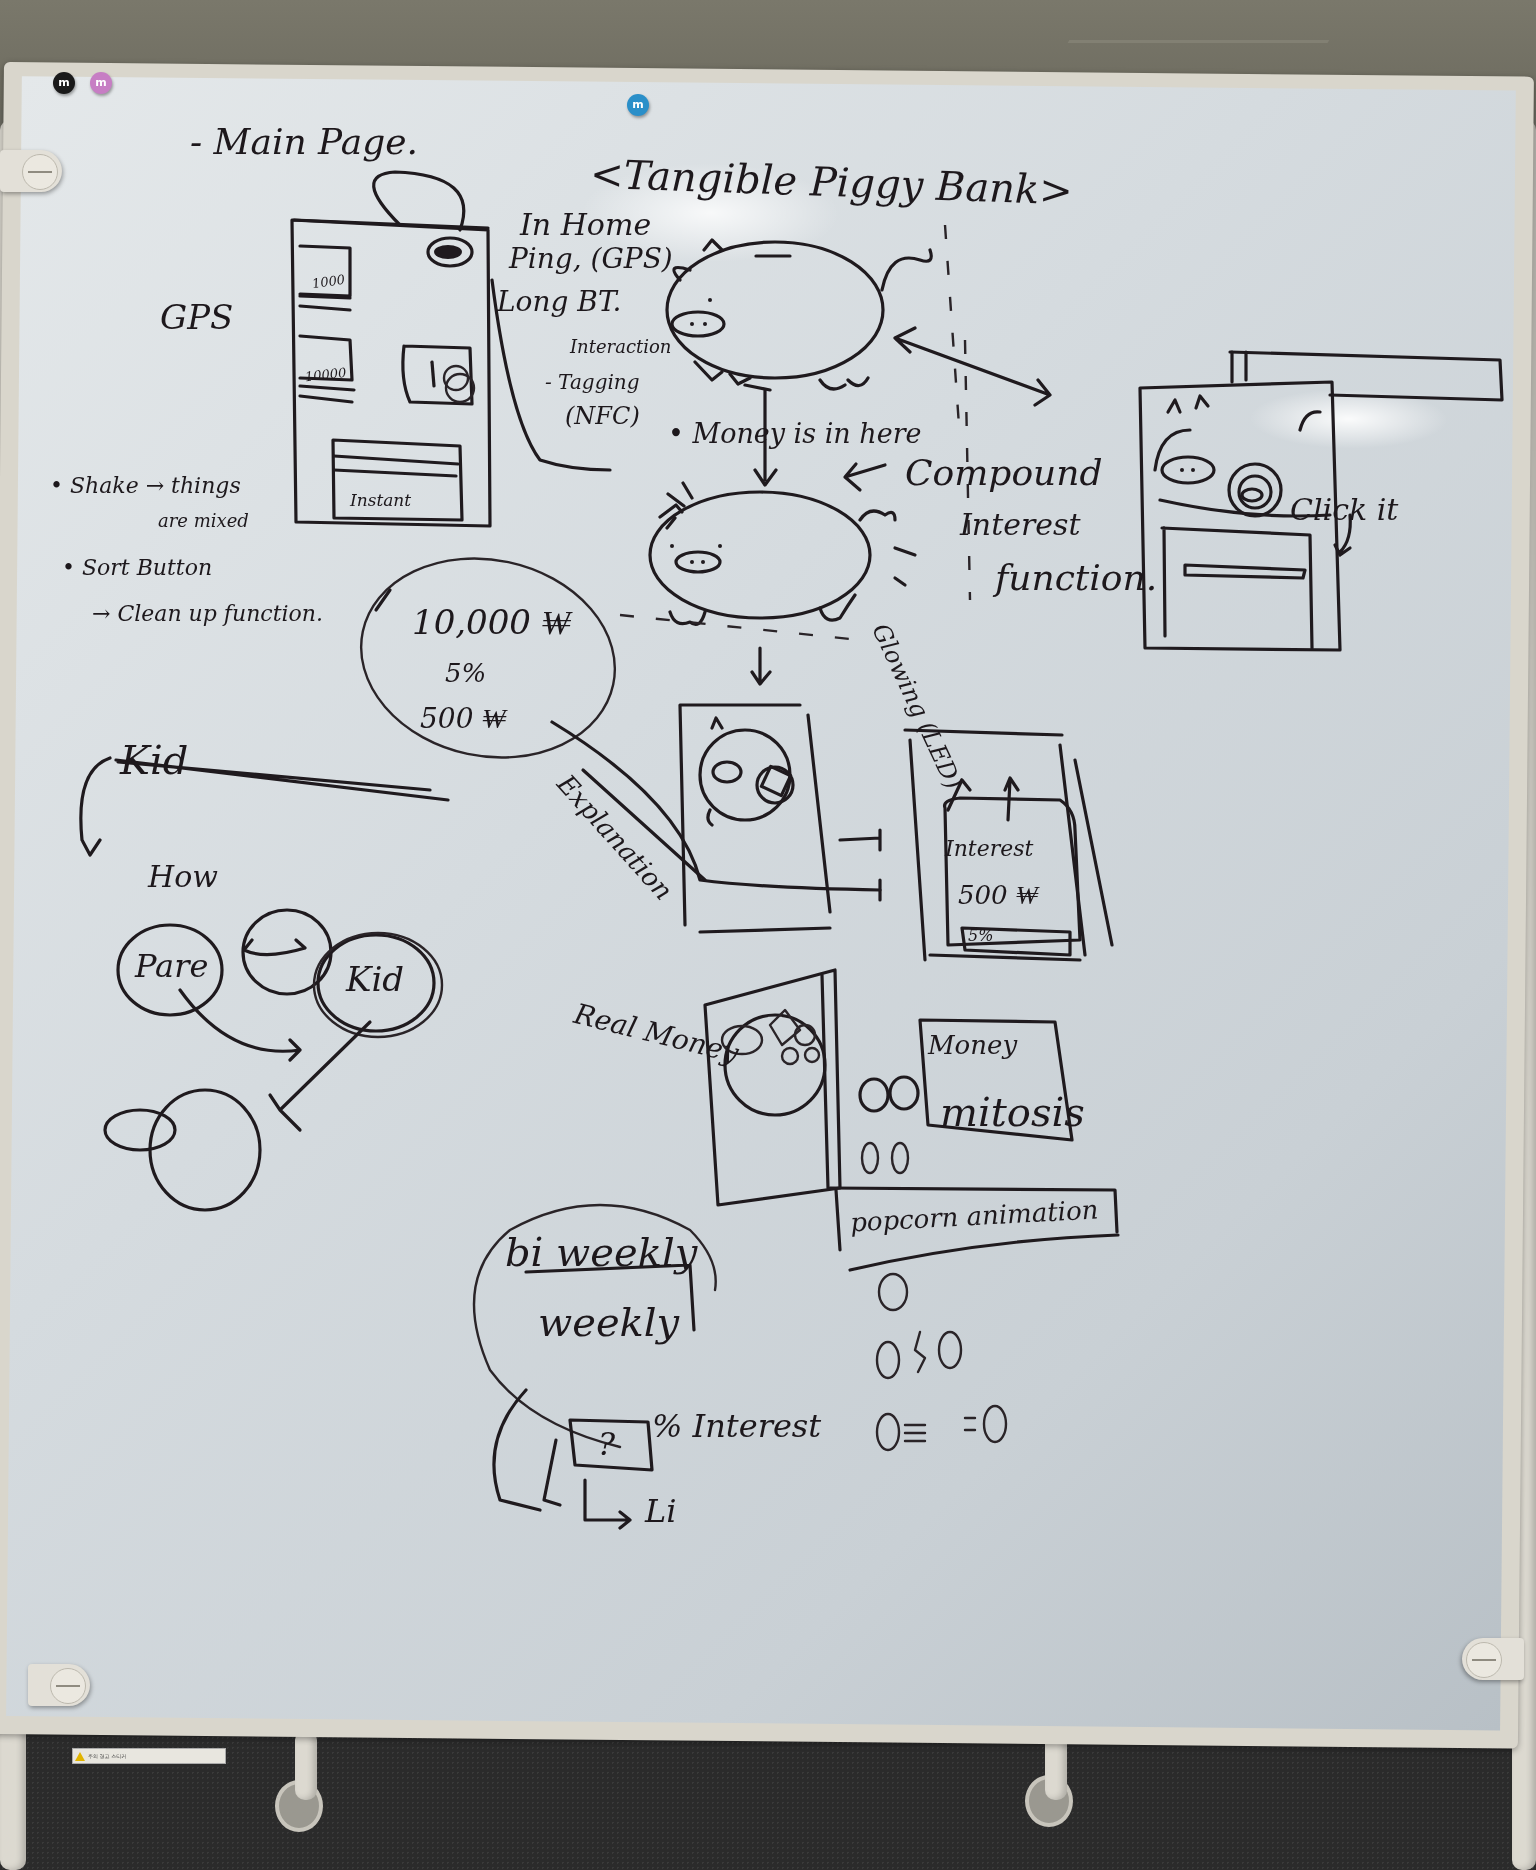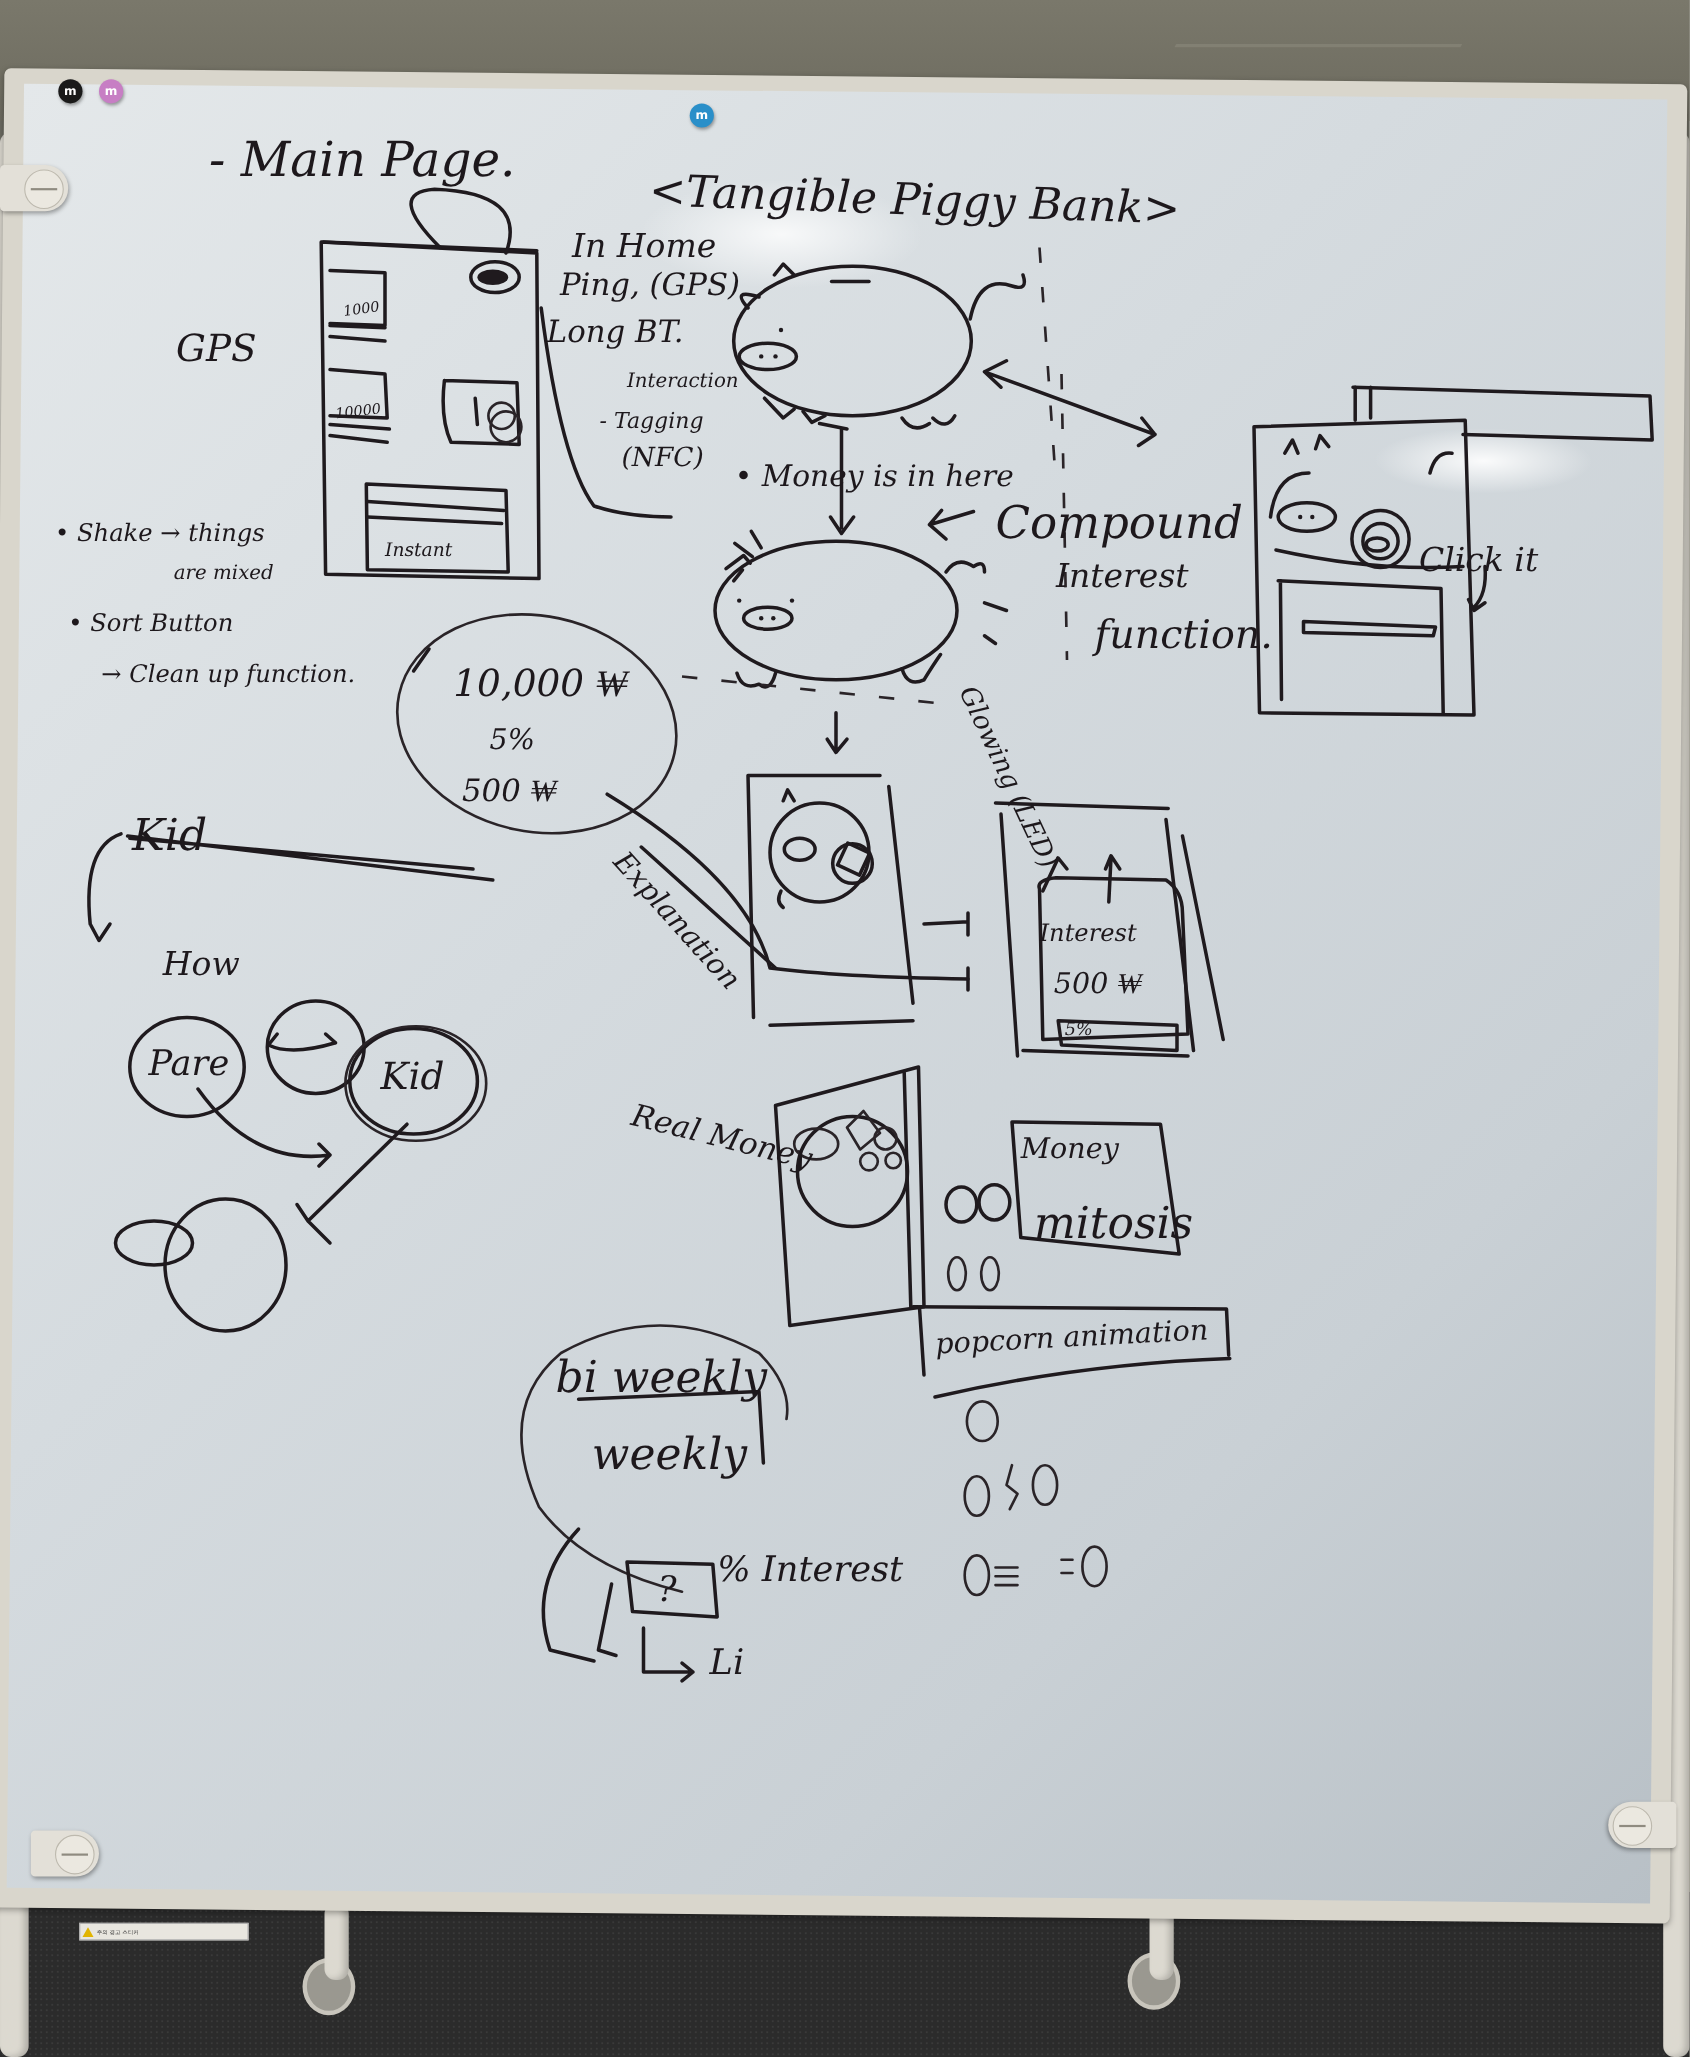--- a/index.html
+++ b/index.html
@@ -210,35 +210,35 @@
   <g>
     <path class="ink-thin" d="M620 1447 Q530 1425 490 1370 Q450 1280 510 1230 Q600 1180 690 1230 Q720 1260 715 1290"></path>
     <path class="ink" d="M526 1272 L690 1265 M690 1265 L694 1330"></path>
     <path class="ink" d="M526 1390 Q480 1440 500 1500 L540 1510"></path>
     <path class="ink" d="M544 1500 L556 1440 M544 1500 L560 1505"></path>
     <path class="ink" d="M570 1420 L648 1422 L652 1470 L575 1465 Z"></path>
     <path class="ink" d="M585 1480 L585 1520 L630 1520 M630 1520 L620 1512 M630 1520 L620 1528"></path>
   </g>
 </svg>
 
-<div class="hw" style="left:190px;top:124px;font-size:44px;">- Main Page.</div>
+<div class="hw" style="left:190px;top:124px;font-size:36px;">- Main Page.</div>
 <div class="hw" style="left:590px;top:162px;font-size:40px;transform:rotate(2deg);">&lt;Tangible Piggy Bank&gt;</div>
 <div class="hw" style="left:520px;top:210px;font-size:30px;">In Home</div>
 <div class="hw" style="left:490px;top:245px;font-size:28px;padding-left:19px;">Ping, (GPS)</div>
 <div class="hw" style="left:497px;top:288px;font-size:28px;">Long BT.</div>
 <div class="hw" style="left:570px;top:338px;font-size:18px;">Interaction</div>
 <div class="hw" style="left:545px;top:372px;font-size:20px;">- Tagging</div>
 <div class="hw" style="left:565px;top:404px;font-size:24px;">(NFC)</div>
 <div class="hw" style="left:668px;top:420px;font-size:27px;">• Money is in here</div>
 <div class="hw" style="left:160px;top:300px;font-size:34px;">GPS</div>
 <div class="hw" style="left:50px;top:475px;font-size:22px;">• Shake → things</div>
 <div class="hw" style="left:158px;top:512px;font-size:18px;">are mixed</div>
 <div class="hw" style="left:62px;top:557px;font-size:22px;">• Sort Button</div>
 <div class="hw" style="left:92px;top:603px;font-size:22px;">→ Clean up function.</div>
-<div class="hw" style="left:905px;top:455px;font-size:41px;">Compound</div>
+<div class="hw" style="left:905px;top:455px;font-size:36px;">Compound</div>
 <div class="hw" style="left:960px;top:510px;font-size:30px;">Interest</div>
 <div class="hw" style="left:995px;top:560px;font-size:36px;">function.</div>
 <div class="hw" style="left:890px;top:620px;font-size:24px;transform:rotate(65deg);transform-origin:0 0;">Glowing (LED)</div>
 <div class="hw" style="left:1290px;top:495px;font-size:30px;">Click it</div>
 <div class="hw" style="left:572px;top:770px;font-size:26px;transform:rotate(48deg);transform-origin:0 0;">Explanation</div>
 <div class="hw" style="left:120px;top:740px;font-size:40px;">Kid</div>
 <div class="hw" style="left:148px;top:862px;font-size:30px;">How</div>
 <div class="hw" style="left:135px;top:950px;font-size:32px;">Pare</div>
 <div class="hw" style="left:346px;top:962px;font-size:34px;">Kid</div>
 <div class="hw" style="left:578px;top:1000px;font-size:28px;transform:rotate(14deg);transform-origin:0 0;">Real Money</div>

